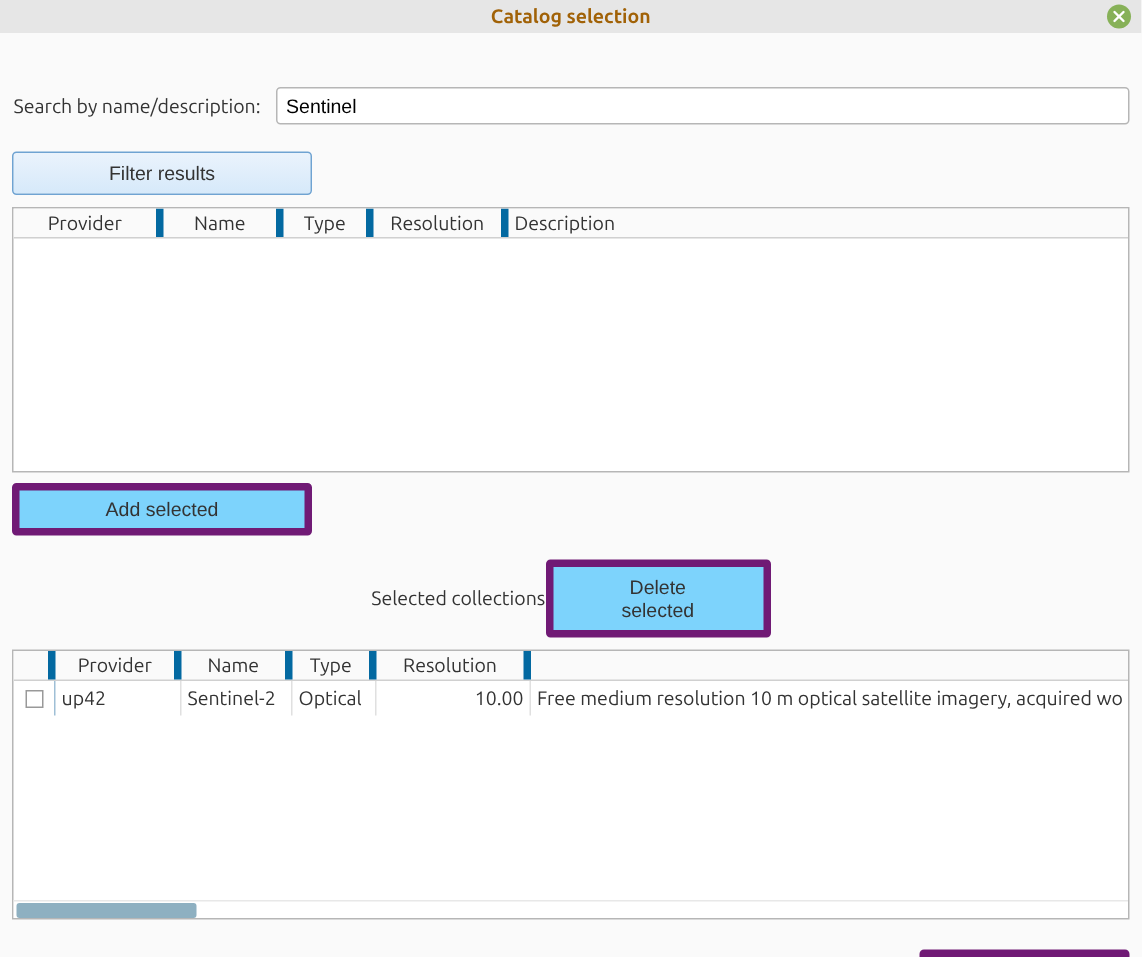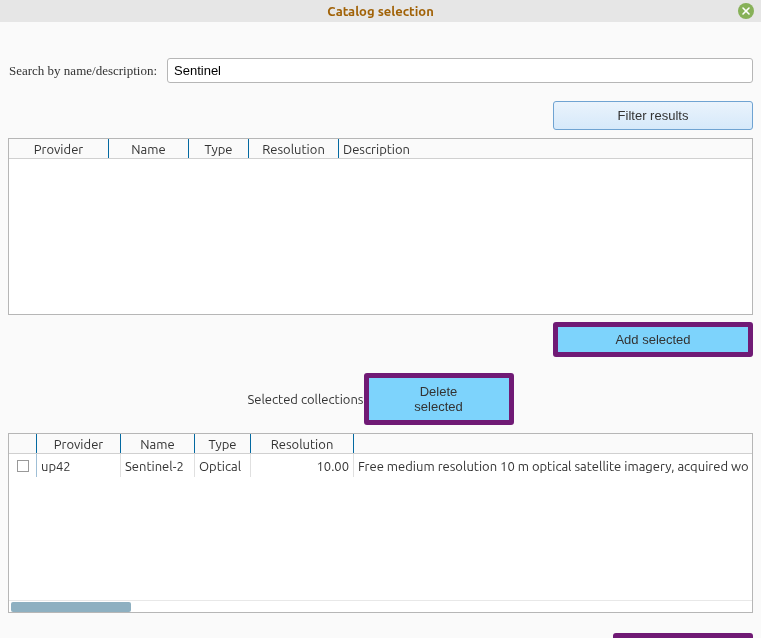--- a/index.html
+++ b/index.html
@@ -3,30 +3,30 @@
 <meta charset="utf-8">
 <style>
   * { box-sizing: border-box; margin: 0; padding: 0; }
   html, body { width: 761px; height: 638px; font-family: "Ubuntu", "Segoe UI", "Noto Sans", sans-serif; font-size: 13px; color: #333; background: #fafafa; }
   .titlebar { height: 22px; width: 100%; background: #e6e6e6; display: flex; align-items: center; justify-content: center; position: relative; }
   .titlebar .title { font-weight: 700; font-size: 13px; color: #a16207; }
   .close-btn { position: absolute; right: 7px; top: 50%; transform: translateY(-50%); width: 16px; height: 16px; border-radius: 50%; background: #87b158; display: flex; align-items: center; justify-content: center; cursor: pointer; }
   .close-btn svg { width: 10px; height: 10px; }
   .content { padding: 10px 8px 8px 8px; display: flex; flex-direction: column; }
   .search-row { display: flex; align-items: center; gap: 10px; margin-top: 26px; margin-bottom: 18px; }
-  .search-label { white-space: nowrap; padding-left: 1px; font-family: Liberation Serif, serif; }
+  .search-label { white-space: nowrap; padding-left: 1px; }
   .search-input { flex: 1; height: 25px; border: 1px solid #b6b6b6; border-radius: 3px; padding: 2px 6px; font-size: 13px; background: #fff; }
-  .btn-row { display: flex; justify-content: flex-end; }
+  .btn-row { display: flex; justify-content: flex-start; }
   .btn { border: 5px solid #701a75; border-radius: 3px; background: #7dd3fc; padding: 5px 14px; font-size: 13px; color: #333; cursor: pointer; }
   .btn.primary { background: linear-gradient(#eaf3fc, #d6e9fa); border: 1px solid #6fa3d2; padding: 6px 16px; }
   .filter-row { margin-bottom: 8px; }
   .filter-row .btn.primary { width: 200px; text-align: center; }
   .grid { border: 1px solid #b6b6b6; background: #fff; position: relative; overflow: hidden; }
   .grid-header { display: flex; height: 20px; background: #fafafa; border-bottom: 1px solid #d0d0d0; }
-  .hcell { border-right: 1px solid #0369a1; display: flex; align-items: center; padding: 0 4px; font-size: 13px; color: #333; }
+  .hcell { border-right: 5px solid #0369a1; display: flex; align-items: center; padding: 0 4px; font-size: 13px; color: #333; }
   .hcell:last-child { border-right: none; flex: 1; }
   .grid-body { position: relative; }
   .row { display: flex; height: 23px; }
   .cell { border-right: 1px solid #e0e0e0; display: flex; align-items: center; padding: 0 4px; font-size: 13px; overflow: hidden; white-space: nowrap; }
   .cell:last-child { border-right: none; flex: 1; }
   .cell.right { justify-content: flex-end; text-align: center; }
   .chk { width: 12px; height: 12px; border: 1px solid #999; background: #fff; }
   .col-chk { width: 24px; justify-content: center; }
   .add-row { margin: 7px 0 16px 0; }
   .add-row .btn { width: 200px; text-align: center; }

